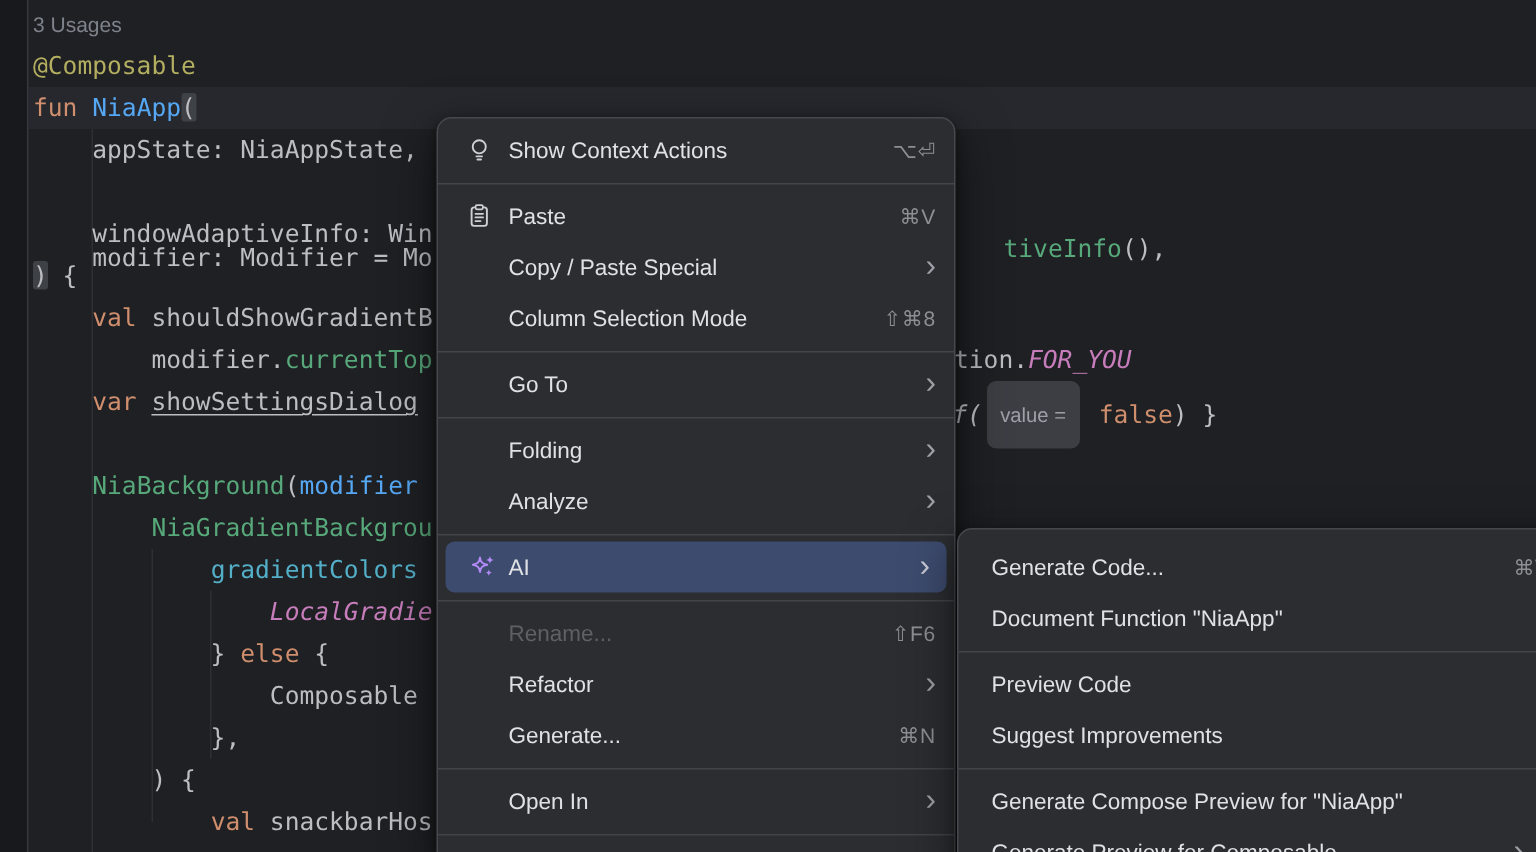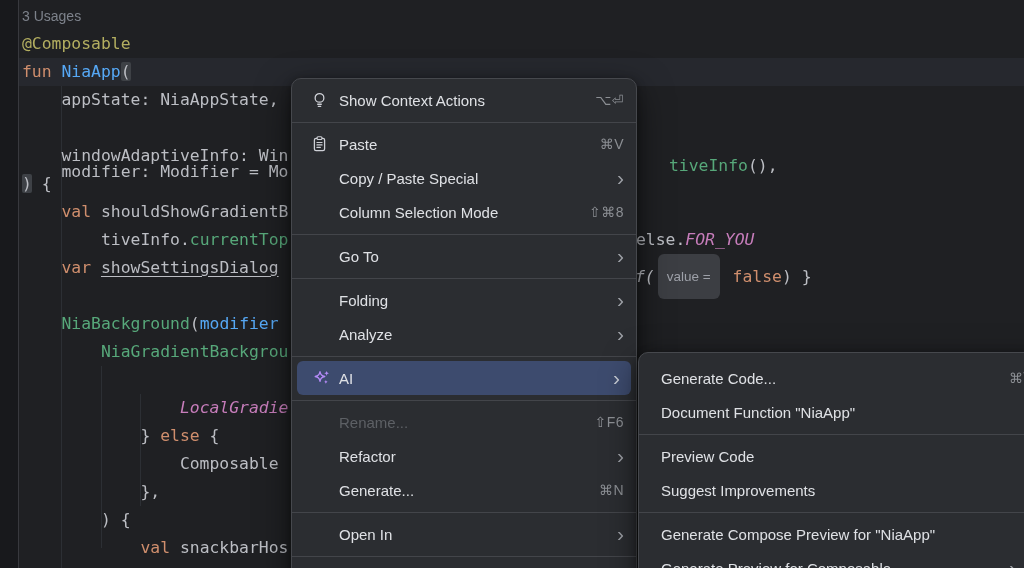--- a/index.html
+++ b/index.html
@@ -69,27 +69,28 @@
   <div id="code-area">
       <div class="code-line" style="top: 2px;"><span class="c-hint">3 Usages</span></div>
       <div class="code-line" style="top: 30px;"><span class="c-ann">@Composable</span></div>
       <div class="code-line" style="top: 86px;"><span class="c-txt">    appState: NiaAppState,</span></div>
       <div class="code-line" style="top: 58px;"><span class="c-kw">fun </span><span class="c-fn">NiaApp</span><span class="c-brhl">(</span></div>
       <div class="code-line" style="top: 114px; margin-top: 44px;"><span class="c-txt">    modifier: Modifier = Mo</span></div>
       <div class="code-line" style="top: 142px;"><span class="c-txt">    windowAdaptiveInfo: Win</span></div>
       <div class="code-line" style="top: 152px; left: 637px; margin-left: 32px;"><span class="c-call">tiveInfo</span><span class="c-txt">(),</span></div>
       <div class="code-line" style="top: 170px;"><span class="c-brhl">)</span><span class="c-txt"> {</span></div>
       <div class="code-line" style="top: 198px;"><span class="c-txt">    </span><span class="c-kw">val</span><span class="c-txt"> shouldShowGradientB</span></div>
-      <div class="code-line" style="top: 226px;"><span class="c-txt">        tiveInfo.</span><span class="c-call">currentTop</span></div>
-      <div class="code-line" style="top: 226px; left: 636px;"><span class="c-txt">else.</span><span class="c-cnst">FOR_YOU</span></div>
+      <div class="code-line" style="top: 226px;"><span class="c-txt">        modifier.</span><span class="c-call">currentTop</span></div>
+      <div class="code-line" style="top: 226px; left: 636px;"><span class="c-txt">tion.</span><span class="c-cnst">FOR_YOU</span></div>
       <div class="code-line" style="top: 254px;"><span class="c-txt">    </span><span class="c-kw">var</span><span class="c-txt"> </span><span class="c-varu">showSettingsDialog</span></div>
       <div class="code-line" style="top: 254px; left: 635px;"><span class="c-ital">f(</span><span class="c-badge">value =</span><span class="c-txt"> </span><span class="c-kw">false</span><span class="c-txt">) }</span></div>
       <div class="code-line" style="top: 282px;"></div>
       <div class="code-line" style="top: 310px;"><span class="c-txt">    </span><span class="c-call">NiaBackground</span><span class="c-txt">(</span><span class="c-narg">modifier</span></div>
       <div class="code-line" style="top: 338px;"><span class="c-txt">        </span><span class="c-call">NiaGradientBackgrou</span></div>
+      <div class="code-line" style="top: 366px;"><span class="c-txt">            </span><span class="c-narg2">gradientColors</span></div>
       <div class="code-line" style="top: 394px;"><span class="c-txt">                </span><span class="c-cnst">LocalGradie</span></div>
       <div class="code-line" style="top: 422px;"><span class="c-txt">            } </span><span class="c-kw">else</span><span class="c-txt"> {</span></div>
       <div class="code-line" style="top: 450px;"><span class="c-txt">                Composable</span></div>
       <div class="code-line" style="top: 478px;"><span class="c-txt">            },</span></div>
       <div class="code-line" style="top: 506px;"><span class="c-txt">        ) {</span></div>
       <div class="code-line" style="top: 534px;"><span class="c-txt">            </span><span class="c-kw">val</span><span class="c-txt"> snackbarHos</span></div>
     </div>
   <div id="gutter"></div>
 </div>
 

